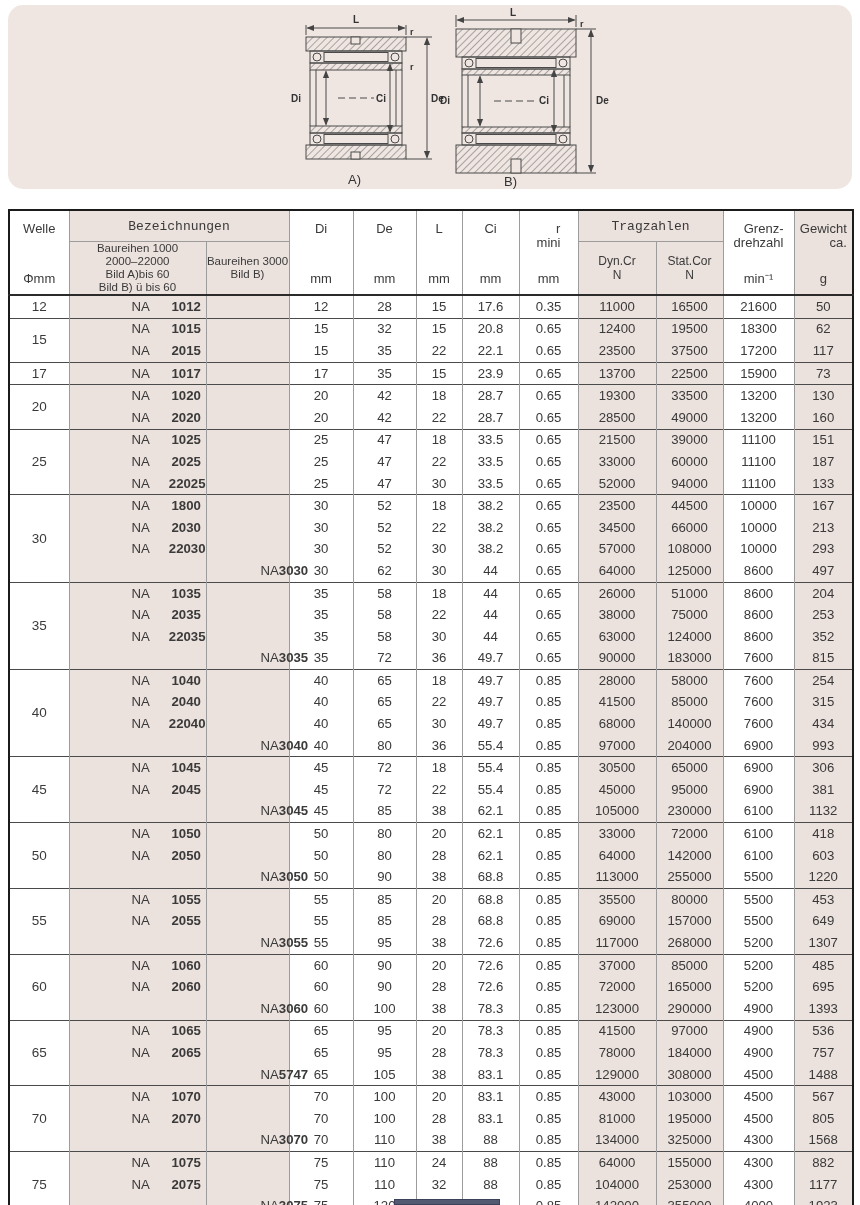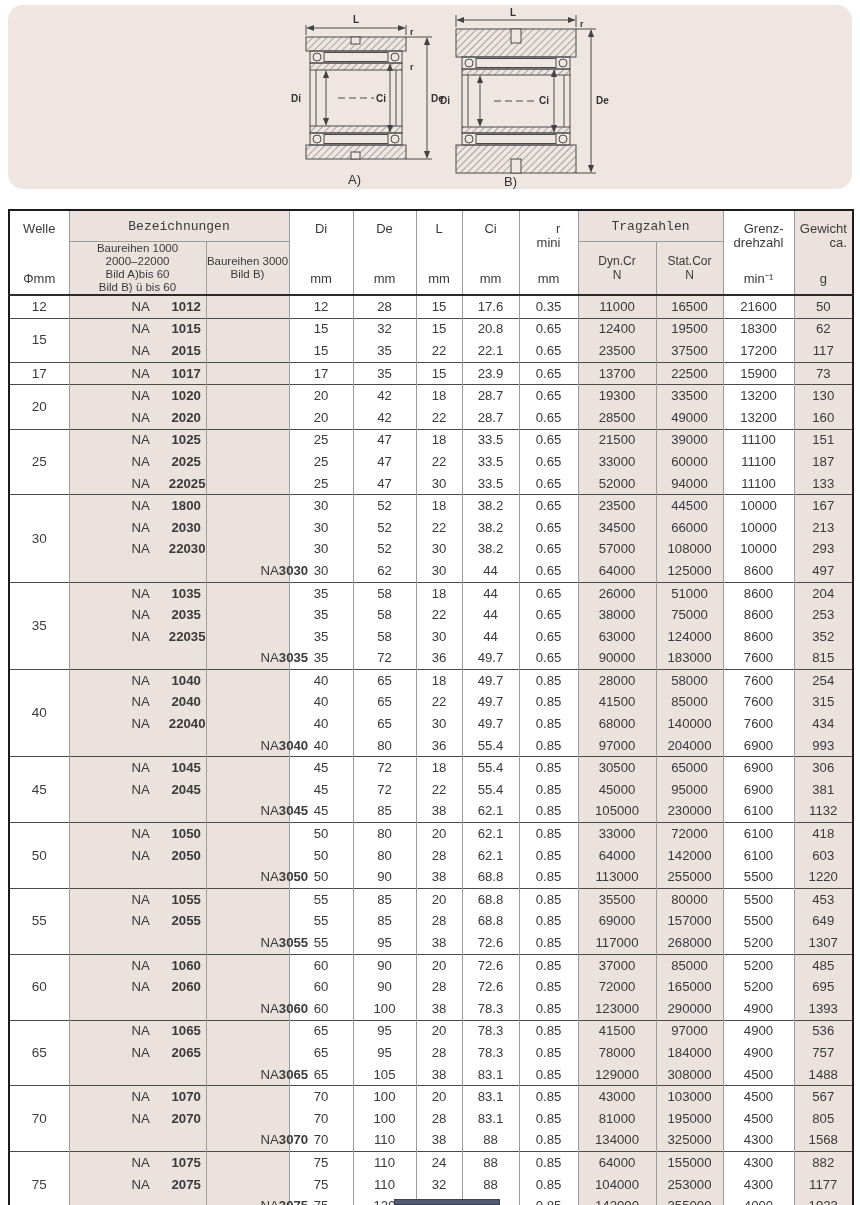--- a/index.html
+++ b/index.html
@@ -858,21 +858,21 @@
         <td class="c-dyn shade">78000</td>
         <td class="c-stat shade">184000</td>
         <td class="c-grenz">4900</td>
         <td class="c-gew shade">757</td>
       </tr>
       <tr>
         <td class="c-b1000 shade"></td>
         <td class="c-b3000 shade">
           <div class="desig">
             <span class="na">NA</span>
-            <span class="code">3065</span>
+            <span class="code">5747</span>
           </div>
         </td>
         <td class="c-di">65</td>
         <td class="c-de">105</td>
         <td class="c-l">38</td>
         <td class="c-ci">83.1</td>
         <td class="c-r">0.85</td>
         <td class="c-dyn shade">129000</td>
         <td class="c-stat shade">308000</td>
         <td class="c-grenz">4500</td>

